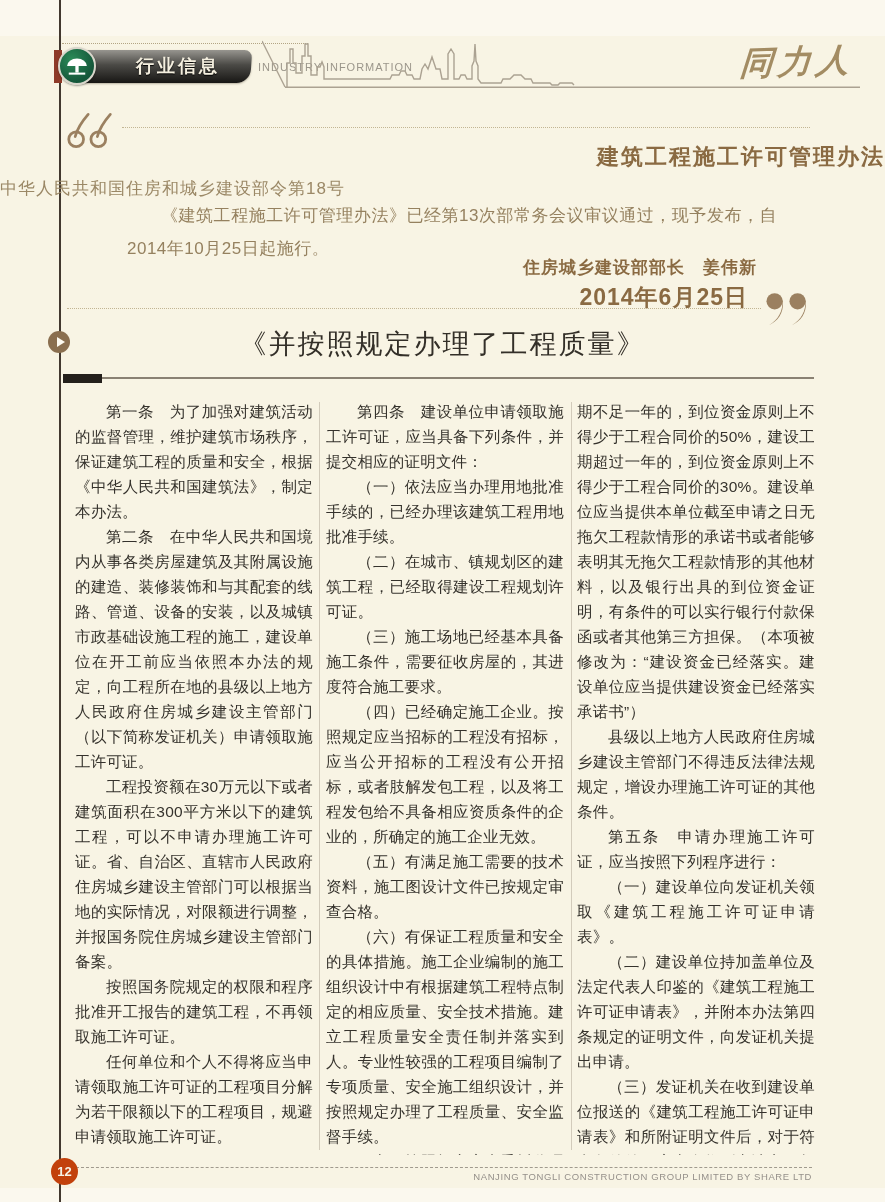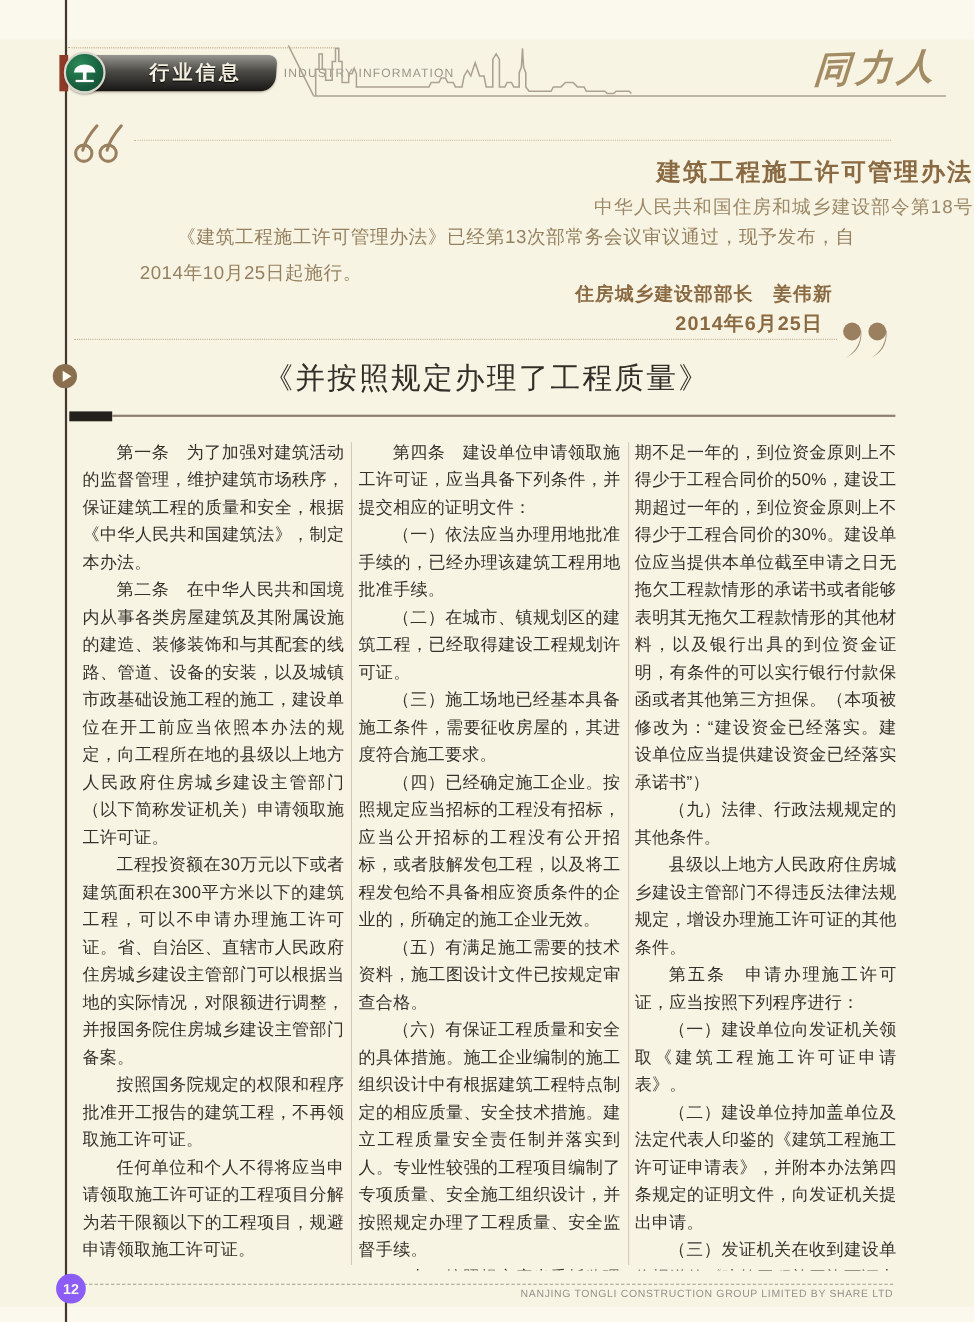--- a/index.html
+++ b/index.html
@@ -20,43 +20,43 @@
   .badge-sub{position:absolute;left:258px;top:61px;font-size:11px;color:#9b968b;letter-spacing:1px;}
   .skyline{position:absolute;left:262px;top:38px;}
   .brand{position:absolute;left:740px;top:40px;font-size:33px;font-weight:bold;font-style:italic;color:#a38c63;letter-spacing:5px;transform:rotate(-2deg) skewX(-6deg);font-family:"DejaVu Serif","Liberation Serif",serif;}
 
   
   .open-quote{position:absolute;left:66px;top:112px;}
   .close-quote{position:absolute;left:766px;top:291px;}
   .q-dot-top{position:absolute;left:122px;top:127px;width:688px;border-top:1px dotted #c2b593;}
   .q-dot-bottom{position:absolute;left:67px;top:308px;width:694px;border-top:1px dotted #c2b593;}
   .q-title{position:absolute;left:0;top:142px;width:885px;text-align:right;font-size:22px;font-weight:bold;color:#8a6a42;letter-spacing:2px;}
-  .q-subtitle{position:absolute;left:0;top:177px;width:885px;text-align:right;font-size:17px;color:#9b8866;letter-spacing:1px;}
+  .q-subtitle{position:absolute;left:0;top:177px;width:885px;text-align:left;font-size:17px;color:#9b8866;letter-spacing:1px;}
   .q-body{position:absolute;left:127px;top:199px;width:650px;font-size:17px;line-height:33px;color:#95815f;text-indent:2em;text-align:justify;letter-spacing:0.5px;}
   .q-signer{position:absolute;right:128px;top:256px;font-size:17px;font-weight:bold;color:#8a6a42;letter-spacing:1px;margin-left:22px;}
-  .q-date{position:absolute;right:137px;top:282px;font-size:18px;font-weight:bold;color:#8a6a42;letter-spacing:1px;}
+  .q-date{position:absolute;right:137px;top:282px;font-size:23px;font-weight:bold;color:#8a6a42;letter-spacing:1px;}
 
   
   .arrow-marker{position:absolute;left:48px;top:331px;width:22px;height:22px;border-radius:50%;background:#8a6f4f;z-index:2;display:flex;align-items:center;justify-content:center;}
   .arrow-marker .tri{width:0;height:0;border-left:8px solid #fdfaf0;border-top:5px solid transparent;border-bottom:5px solid transparent;margin-left:3px;}
   .a-heading{position:absolute;left:0;top:326px;width:885px;text-align:center;font-size:27px;font-weight:500;color:#332f28;letter-spacing:2px;}
   .bar-black{position:absolute;left:63px;top:374px;width:39px;height:9px;background:#24201b;}
   .bar-line{position:absolute;left:102px;top:377px;width:712px;height:2px;background:#8a8173;}
 
   
   .cols{position:absolute;left:75px;top:399px;width:740px;height:756px;display:flex;gap:13px;overflow:hidden;}
   .col{width:238px;overflow:hidden;}
   .para{margin:0;font-size:15.5px;line-height:25px;color:#35322c;text-align:justify;letter-spacing:0.2px;}
   .para.ind{text-indent:2em;}
   .col-div{position:absolute;top:402px;width:1px;height:748px;background:#d2cbbb;}
   .col-div.d1{left:319px;} .col-div.d2{left:571px;}
 
   
   .f-dash{position:absolute;left:76px;top:1167px;width:736px;border-top:1px dashed #a09a8e;}
-  .f-page{position:absolute;left:51px;top:1158px;width:27px;height:27px;border-radius:50%;background:#8b5cf6;color:#f6f3e7;font-size:13px;font-weight:bold;text-align:center;line-height:27px;z-index:2;}
+  .f-page{position:absolute;left:51px;top:1158px;width:27px;height:27px;border-radius:50%;background:#c2410c;color:#f6f3e7;font-size:13px;font-weight:bold;text-align:center;line-height:27px;z-index:2;}
   .f-company{position:absolute;right:73px;top:1171px;font-size:9.5px;color:#95908a;letter-spacing:0.6px;}
 </style>
 </head>
 <body>
 
 <div class="page">
   <div class="strip-top"></div>
   <div class="strip-bottom"></div>
   <div class="vrule"></div>
   <div class="maroon-tab"></div>
@@ -129,21 +129,20 @@
         <p class="para ind">（一）依法应当办理用地批准手续的，已经办理该建筑工程用地批准手续。</p>
         <p class="para ind">（二）在城市、镇规划区的建筑工程，已经取得建设工程规划许可证。</p>
         <p class="para ind">（三）施工场地已经基本具备施工条件，需要征收房屋的，其进度符合施工要求。</p>
         <p class="para ind">（四）已经确定施工企业。按照规定应当招标的工程没有招标，应当公开招标的工程没有公开招标，或者肢解发包工程，以及将工程发包给不具备相应资质条件的企业的，所确定的施工企业无效。</p>
         <p class="para ind">（五）有满足施工需要的技术资料，施工图设计文件已按规定审查合格。</p>
         <p class="para ind">（六）有保证工程质量和安全的具体措施。施工企业编制的施工组织设计中有根据建筑工程特点制定的相应质量、安全技术措施。建立工程质量安全责任制并落实到人。专业性较强的工程项目编制了专项质量、安全施工组织设计，并按照规定办理了工程质量、安全监督手续。</p>
         <p class="para ind">（七）按照规定应当委托监理的工程已委托监理。（本项被删除）</p>
       </div>
     <div class="col">
         <p class="para">期不足一年的，到位资金原则上不得少于工程合同价的50%，建设工期超过一年的，到位资金原则上不得少于工程合同价的30%。建设单位应当提供本单位截至申请之日无拖欠工程款情形的承诺书或者能够表明其无拖欠工程款情形的其他材料，以及银行出具的到位资金证明，有条件的可以实行银行付款保函或者其他第三方担保。（本项被修改为：“建设资金已经落实。建设单位应当提供建设资金已经落实承诺书”）</p>
-        <p class="para ind">（九）法律、行政法规规定的其他条件。</p>
         <p class="para ind">县级以上地方人民政府住房城乡建设主管部门不得违反法律法规规定，增设办理施工许可证的其他条件。</p>
         <p class="para ind">第五条　申请办理施工许可证，应当按照下列程序进行：</p>
         <p class="para ind">（一）建设单位向发证机关领取《建筑工程施工许可证申请表》。</p>
         <p class="para ind">（二）建设单位持加盖单位及法定代表人印鉴的《建筑工程施工许可证申请表》，并附本办法第四条规定的证明文件，向发证机关提出申请。</p>
         <p class="para ind">（三）发证机关在收到建设单位报送的《建筑工程施工许可证申请表》和所附证明文件后，对于符合条件的，应当自收到申请之日起十五日内颁发施工许可证；对于证明文件不齐全或者失效的，应</p>
       </div>
   </div>
   <div class="col-div d1"></div>
   <div class="col-div d2"></div>
 

